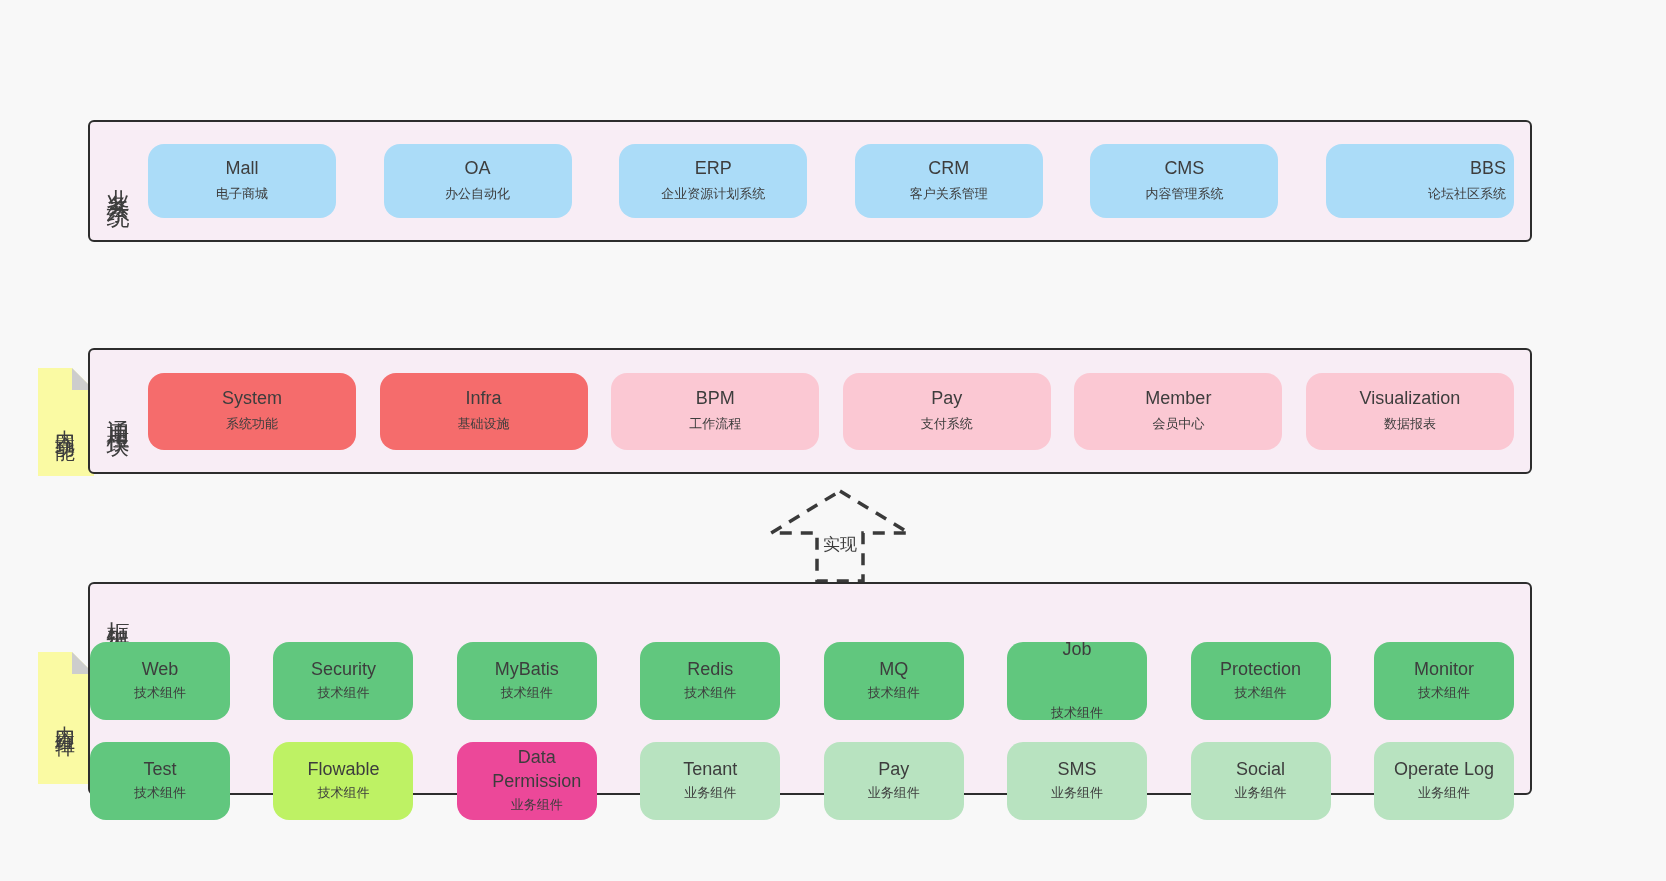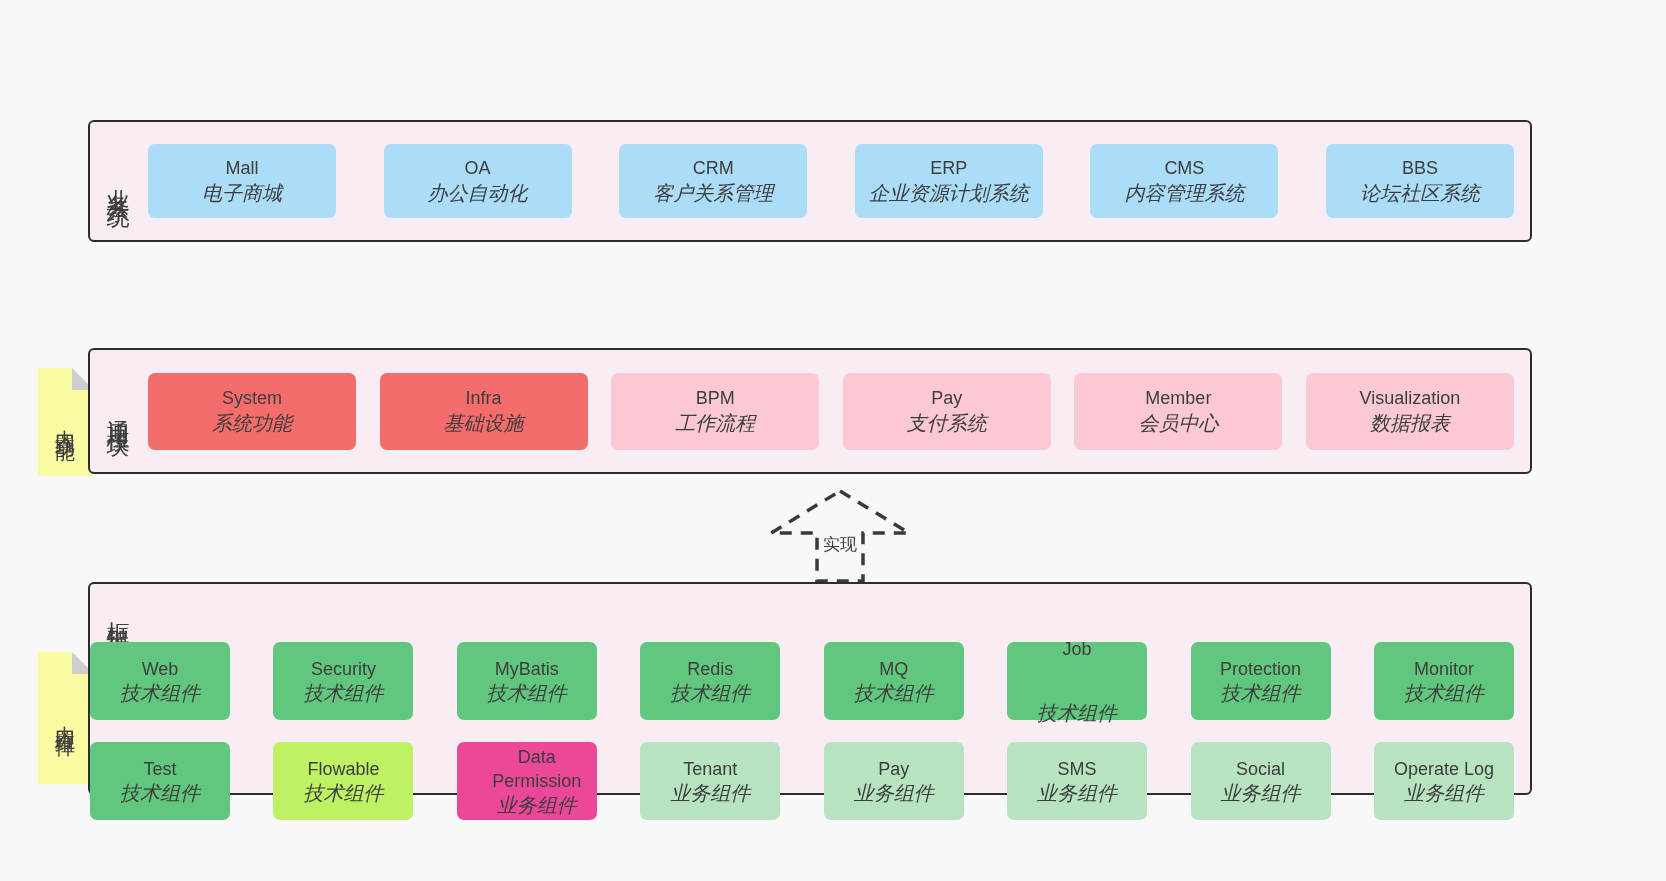--- a/index.html
+++ b/index.html
@@ -39,29 +39,29 @@
     flex:1;
     display:flex;flex-direction:column;justify-content:center;
     gap:22px;
     padding-right:16px;
   }
   .box-row{
     display:flex;
     justify-content:space-between;
   }
   .box{
-    border-radius:7px;
+    border-radius:16px;
     display:flex;flex-direction:column;align-items:center;justify-content:center;
     text-align:center;
     line-height:25px;
     font-size:18px;
     padding:4px 8px;
     box-sizing:border-box;
   }
-  .box .zh{font-size:20px;font-style:italic;}
+  .box .zh{font-size:13px;}
   .band-business .box{width:188px;height:74px;}
   .band-modules .box{width:208px;height:77px;}
   .band-components .box{width:140px;height:78px;line-height:24px;}
   
   .sticky{
     position:absolute;
     left:38px;width:56px;
     background:#fafaa3;
     z-index:1;
   }
@@ -125,32 +125,32 @@
         <div class="box-row">
           <div class="box" style="background: rgb(171, 220, 248);">
             <div class="en">Mall</div>
             <div class="zh">电子商城</div>
           </div>
           <div class="box" style="background: rgb(171, 220, 248);">
             <div class="en">OA</div>
             <div class="zh">办公自动化</div>
           </div>
           <div class="box" style="background: rgb(171, 220, 248);">
+            <div class="en">ERP</div>
+            <div class="zh">企业资源计划系统</div>
+          </div>
+          <div class="box" style="background: rgb(171, 220, 248);">
             <div class="en">CRM</div>
             <div class="zh">客户关系管理</div>
           </div>
           <div class="box" style="background: rgb(171, 220, 248);">
-            <div class="en">ERP</div>
-            <div class="zh">企业资源计划系统</div>
-          </div>
-          <div class="box" style="background: rgb(171, 220, 248);">
             <div class="en">CMS</div>
             <div class="zh">内容管理系统</div>
           </div>
-          <div class="box" style="background: rgb(171, 220, 248);">
+          <div class="box" style="background: rgb(171, 220, 248); align-items: flex-end;">
             <div class="en">BBS</div>
             <div class="zh">论坛社区系统</div>
           </div>
         </div>
       </div>
   </section>
 
 
   <section class="band band-modules" style="top:348px;height:126px;">
     <div class="band-label">通用模块</div>

